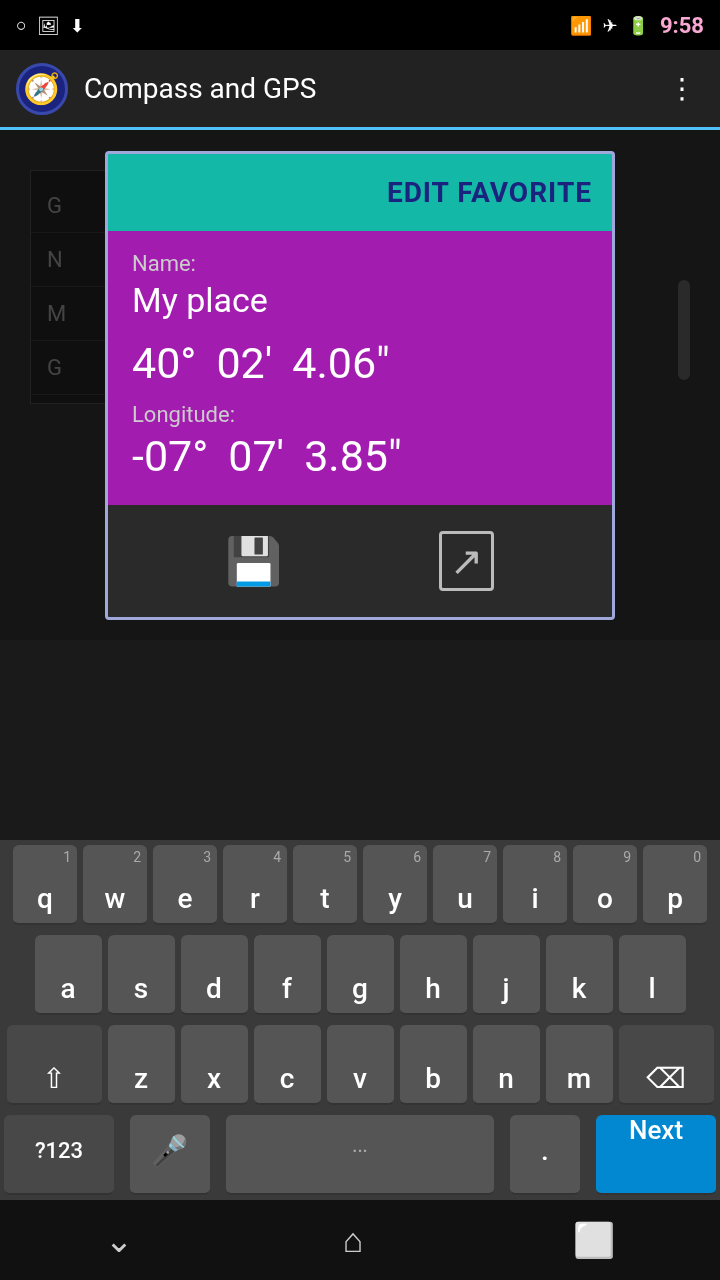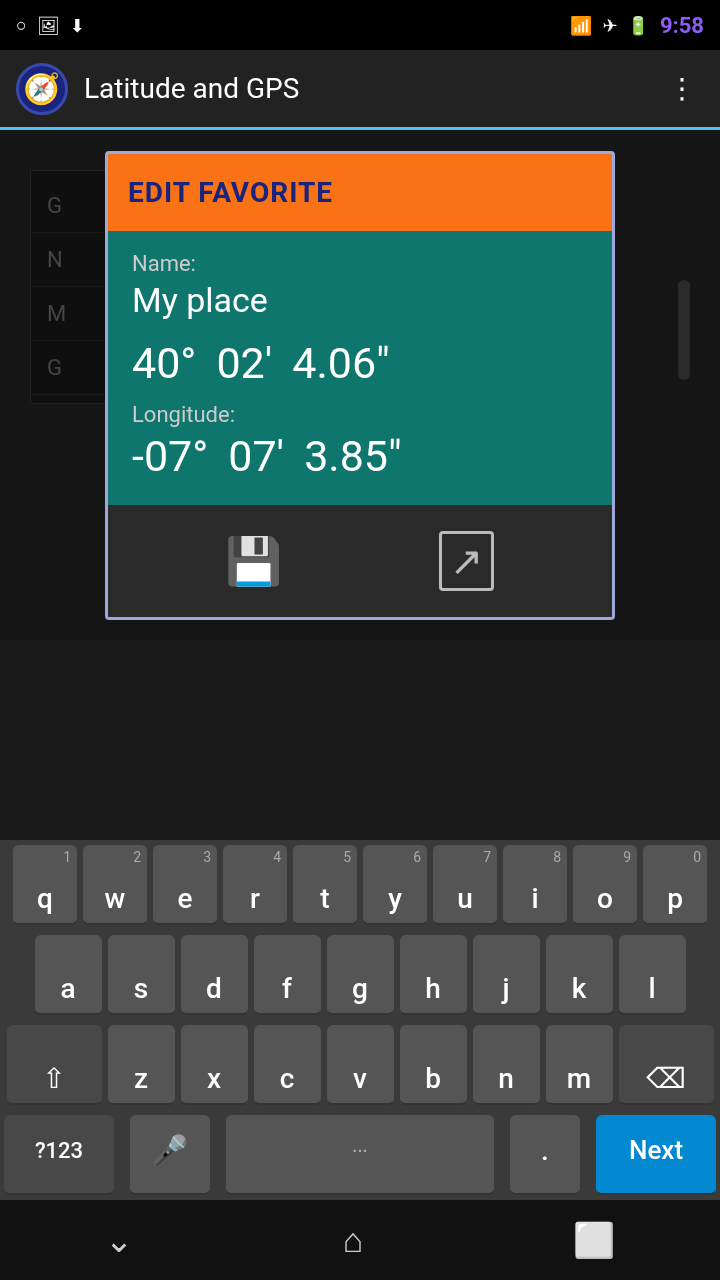--- a/index.html
+++ b/index.html
@@ -22,21 +22,21 @@
       align-items: center;
       justify-content: flex-end;
       padding: 0 16px;
       gap: 10px;
     }
     .status-icon {
       color: #fff;
       font-size: 18px;
     }
     .status-time {
-      color: #8b5cf6;
+      color: #f9a8d4;
       font-size: 22px;
       font-weight: bold;
     }
     .status-left {
       flex: 1;
       display: flex;
       align-items: center;
       gap: 10px;
     }
 
@@ -125,32 +125,32 @@
 
     
     #dialog {
       width: 510px;
       background: #7986cb;
       border: 3px solid #9fa8da;
       border-radius: 4px;
       overflow: hidden;
     }
     #dialog-title {
-      background: #f97316;
+      background: #14b8a6;
       padding: 22px 20px;
-      text-align: left;
+      text-align: right;
     }
     #dialog-title span {
       font-size: 28px;
       font-weight: bold;
       color: #1a237e;
       letter-spacing: 1px;
     }
     #dialog-body {
-      background: #0f766e;
+      background: #a21caf;
       padding: 20px 24px;
     }
     .field-label {
       font-size: 22px;
       color: #ccc;
       margin-bottom: 4px;
     }
     .field-value {
       font-size: 34px;
       color: #fff;
@@ -274,21 +274,21 @@
   <span class="status-icon">📶</span>
   <span class="status-icon">✈</span>
   <span class="status-icon">🔋</span>
   <span class="status-time">9:58</span>
 </div>
 
 <div id="app-bar">
   <div class="app-icon">
     <span style="font-size:30px;">🧭</span>
   </div>
-  <span class="app-title">Latitude and GPS</span>
+  <span class="app-title">Compass and GPS</span>
   <span class="menu-dots">⋮</span>
 </div>
 
 <div id="main-content">
 
   <div class="bg-list">
     <div class="bg-list-item">G</div>
     <div class="bg-list-item">N</div>
     <div class="bg-list-item">M</div>
     <div class="bg-list-item">G</div>
@@ -444,21 +444,21 @@
     </div>
     <div class="key key-mic" style="height:80px; display:flex; align-items:center; justify-content:center;">
       <span style="font-size:30px;">🎤</span>
     </div>
     <div class="key key-space" style="height:80px; display:flex; align-items:center; justify-content:center;">
       <span style="font-size:18px; color:#aaa;">···</span>
     </div>
     <div class="key key-dot" style="height:80px; display:flex; align-items:center; justify-content:center; font-size:28px;">
       <span>.</span>
     </div>
-    <div class="key key-next" style="height:80px; display:flex; align-items:center; justify-content:center; font-size:26px;">
+    <div class="key key-next" style="height:80px; display:flex; align-items:center; justify-content:flex-start; font-size:26px;">
       <span>Next</span>
     </div>
   </div>
 
 </div>
 
 <div id="nav-bar">
   <span class="nav-btn">⌄</span>
   <span class="nav-btn">⌂</span>
   <span class="nav-btn">⬜</span>

